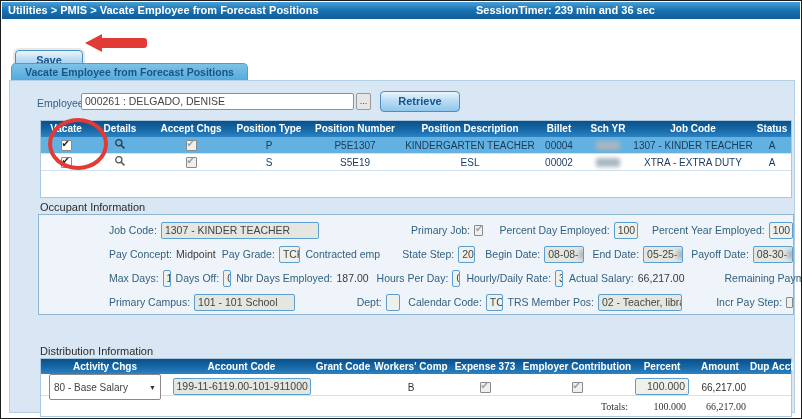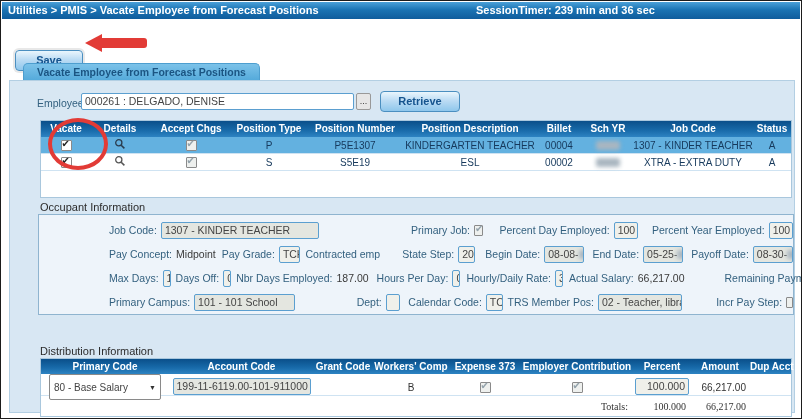--- a/index.html
+++ b/index.html
@@ -27,21 +27,21 @@
   .red-arrow .tail { position:absolute; left:16px; top:4px; width:46px; height:10px; background:#e23b36; border-radius:0 3px 3px 0; }
 
   
   .red-circle { position:absolute; left:47px; top:117px; width:60px; height:52px;
     border:4px solid #e23b36; border-radius:50%; z-index:20; }
 
   
   .tab { position:absolute; left:10px; top:62px; height:17px; padding:0 13px;
     background:linear-gradient(180deg,#7cc2e9 0%,#55aadb 100%);
     border:1px solid #4d9ecf; border-bottom:none; border-radius:5px 5px 0 0;
-    color:#1b5583; font-size:10.5px; font-weight:bold; line-height:16px;margin-left:12px; }
+    color:#1b5583; font-size:10.5px; font-weight:bold; line-height:16px; }
 
   
   .panel { position:absolute; left:8px; top:79px; width:786px; height:333px;
     background:#d8e7f3; border:1px solid #b3cfe3; }
 
   .lbl { color:#33607f; font-size:10.5px; white-space:nowrap; }
   .val { color:#3a3a3a; font-size:10.5px; white-space:nowrap; }
 
   .tbox { display:inline-block; border:1px solid #5b9fd0; border-radius:2px; background:#fff;
     font-size:10.5px; color:#444; padding:1px 3px; height:17px; line-height:13px; white-space:nowrap; overflow:hidden; }
@@ -235,21 +235,21 @@
         <span class="tbox ro" style="width:148px">02 - Teacher, librarian</span>
         <span class="lbl" style="margin-left:34px">Incr Pay Step:</span>
         <span class="chk" style="background:#eef0ee"></span>
       </div>
     </div>
 
     <div class="section-title dist-title">Distribution Information</div>
 
     <div class="dgrid">
       <div class="dgrid-row dgrid-head">
-        <div>Primary Code</div>
+        <div>Activity Chgs</div>
         <div>Account Code</div>
         <div>Grant Code</div>
         <div>Workers' Comp</div>
         <div>Expense 373</div>
         <div>Employer Contribution</div>
         <div>Percent</div>
         <div>Amount</div>
         <div>Dup Acct</div>
       </div>
 

